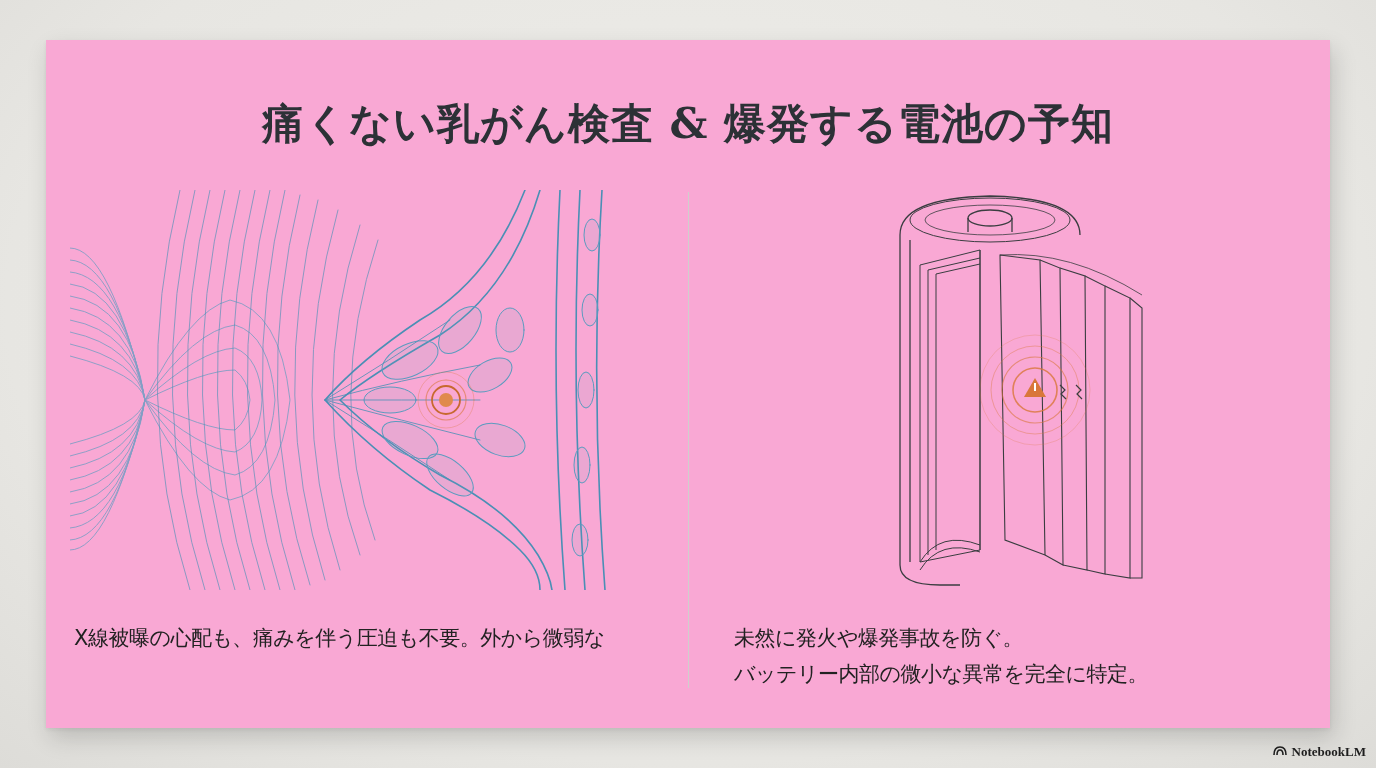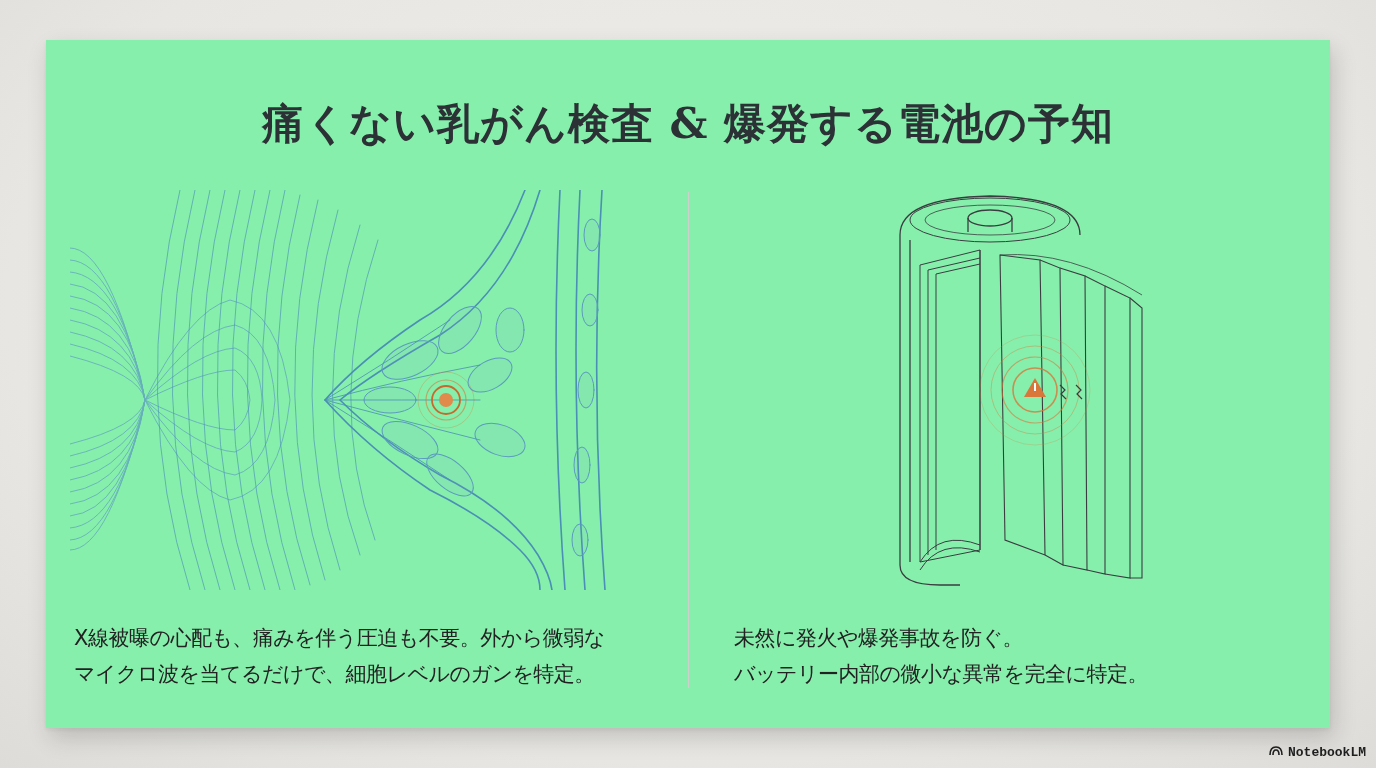--- a/index.html
+++ b/index.html
@@ -4,21 +4,21 @@
   <style>
     html, body { margin: 0; padding: 0; }
     body {
       width: 1376px; height: 768px; overflow: hidden;
       background: radial-gradient(ellipse at 50% 40%, #efeeea 0%, #e7e6e2 70%, #dddcd8 100%);
       position: relative;
       font-family: "DejaVu Sans", sans-serif;
     }
     .slide {
       position: absolute; left: 46px; top: 40px; width: 1284px; height: 688px;
-      background: #86efac;
+      background: #f9a8d4;
       box-shadow: 4px 10px 22px rgba(0,0,0,0.16), 0 2px 4px rgba(0,0,0,0.06);
     }
     .title {
       position: absolute; left: 0; right: 0; top: 56px; text-align: center;
       font-family: "DejaVu Serif", serif; font-weight: bold;
       font-size: 42px; color: #2c3136; letter-spacing: 1px;
     }
     .divider {
       position: absolute; left: 642px; top: 152px; width: 1px; height: 496px;
       background: #cfcfcc;
@@ -27,21 +27,21 @@
     .illus-right { position: absolute; left: 834px; top: 150px; width: 280px; height: 400px; }
     .caption {
       position: absolute; font-family: "DejaVu Sans", sans-serif;
       font-size: 21px; line-height: 36px; color: #222; letter-spacing: -0.5px;
     }
     .caption-left { left: 28px; top: 580px; width: 600px; }
     .caption-right { left: 688px; top: 580px; width: 540px; }
     .caption span { display: block; white-space: nowrap; }
     .watermark {
       position: absolute; right: 10px; bottom: 8px; display: flex; align-items: flex-end; gap: 5px;
-      font-family: Liberation Mono, monospace; font-size: 13px; color: #1e1e1e; font-weight: bold;
+      font-family: Liberation Serif, serif; font-size: 13px; color: #1e1e1e; font-weight: bold;
     }
   </style>
 </head>
 <body>
 
 <div class="slide">
   <div class="title">痛くない乳がん検査 &amp; 爆発する電池の予知</div>
 
   <div class="illus-left">
     <svg width="560" height="400" viewBox="0 0 560 400" fill="none" stroke-linecap="round">
@@ -154,21 +154,20 @@
         <polygon points="155,188 166,207 144,207" fill="#d9773a" stroke="none"></polygon>
         <rect x="154" y="193" width="2" height="8" fill="#fff" stroke="none"></rect>
         <path d="M180 195 L185 200 L181 204 L186 209" stroke-width="1.2"></path>
         <path d="M196 195 L201 200 L197 204 L202 209" stroke-width="1.2"></path>
       </g>
     </svg>
   </div>
 
   <div class="caption caption-left">
     <span>X線被曝の心配も、痛みを伴う圧迫も不要。外から微弱な</span>
-    <span>マイクロ波を当てるだけで、細胞レベルのガンを特定。</span>
   </div>
 
   <div class="caption caption-right">
     <span>未然に発火や爆発事故を防ぐ。</span>
     <span>バッテリー内部の微小な異常を完全に特定。</span>
   </div>
 </div>
 
 <div class="watermark">
   <span>

